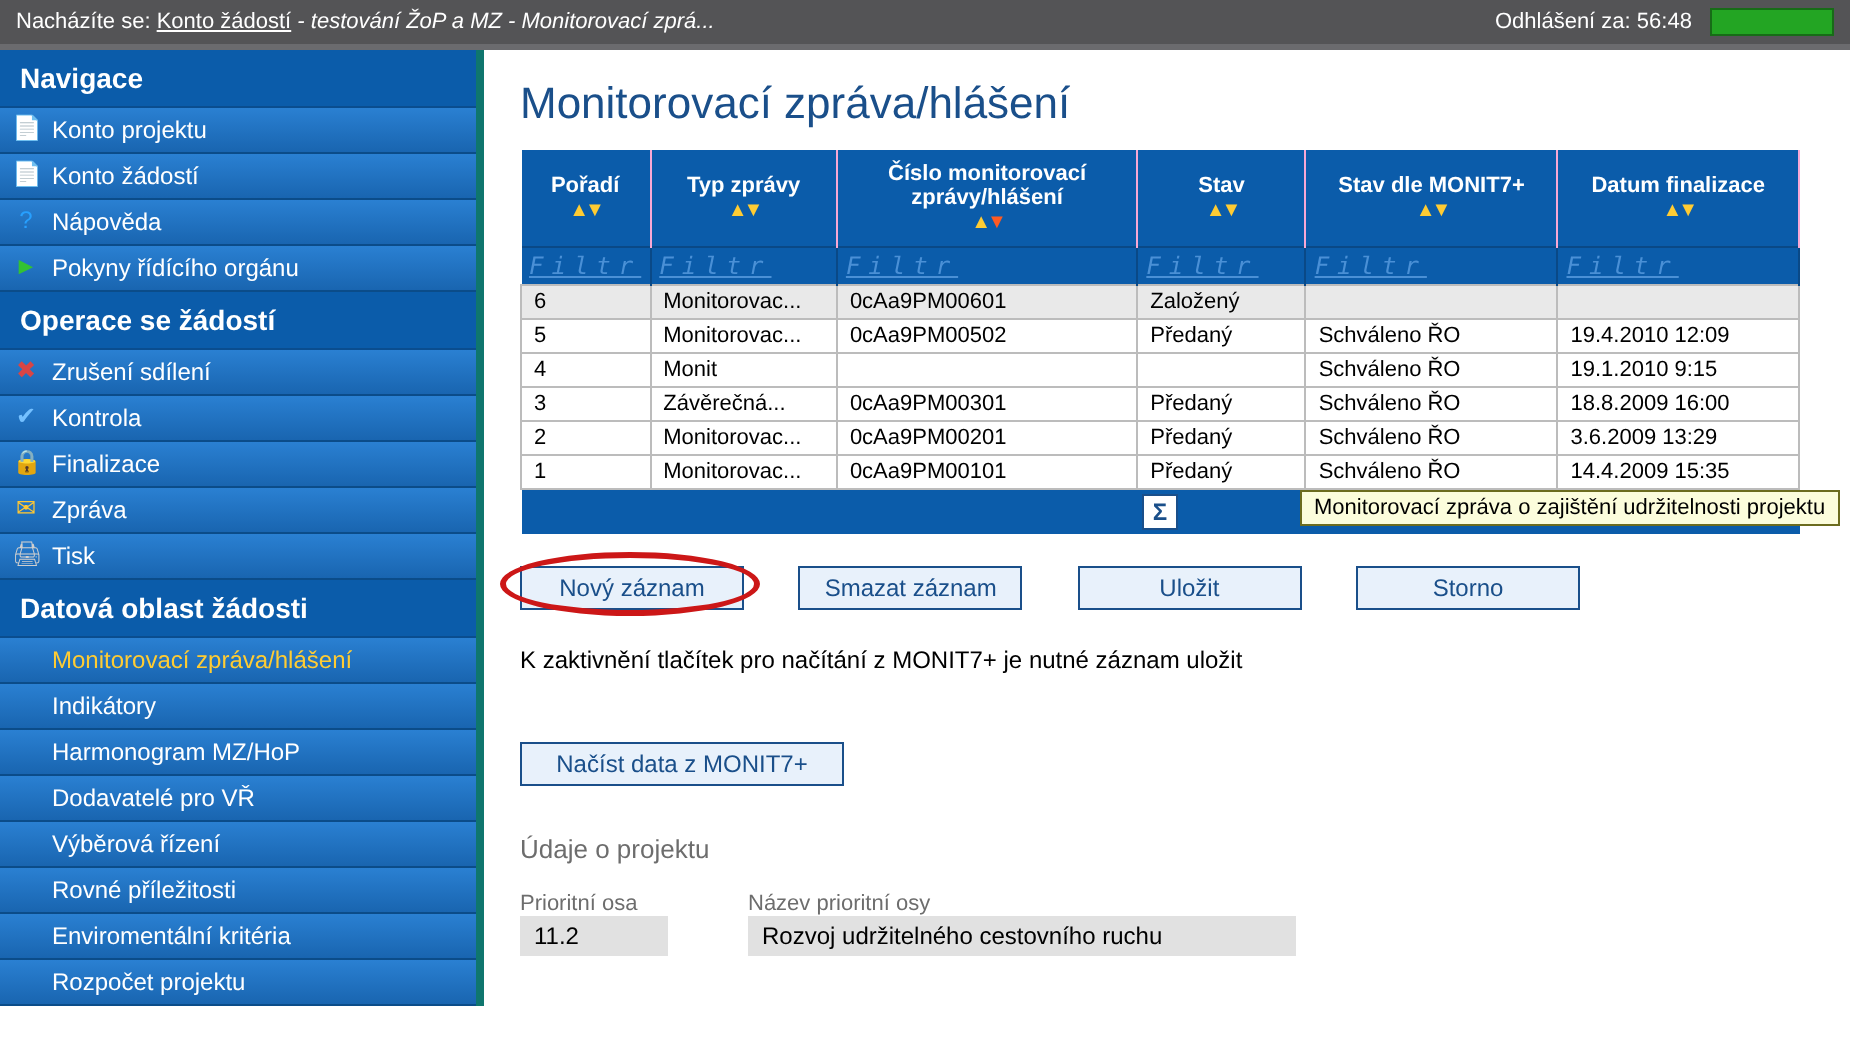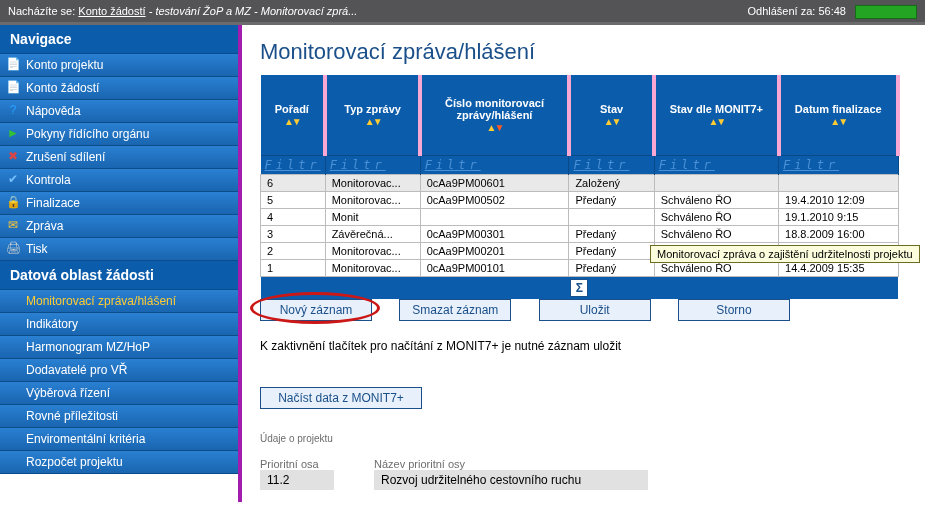--- a/index.html
+++ b/index.html
@@ -35,21 +35,21 @@
     vertical-align: middle;
     border: 1px solid #176c17;
   }
 
   .main { display: flex; }
 
   
   .sidebar {
     width: 238px;
     flex: 0 0 238px;
-    border-right: 4px solid #a21caf;
+    border-right: 4px solid #0f766e;
     background: #fff;
   }
   .side-header {
     background: #0b5caa;
     color: #fff;
     font-weight: bold;
     font-size: 14px;
     padding: 6px 10px;
     border-bottom: 1px solid #0a4d8f;
   }
@@ -90,23 +90,23 @@
   
   table.data {
     border-collapse: collapse;
     width: 640px;
     font-size: 11px;
   }
   table.data thead th {
     background: #0b5caa;
     color: #fff;
     font-weight: bold;
-    padding: 22px 4px;
+    padding: 6px 4px;
     text-align: center;
-    border-right: 4px solid #f9a8d4;
+    border-right: 1px solid #f9a8d4;
   }
   .sort {
     color: #ffcc33;
     font-size: 10px;
     letter-spacing: -2px;
   }
   .sort-red { color: #ff5a22; }
 
   tr.filter td {
     background: #0b5caa;
@@ -152,21 +152,21 @@
     top: 220px;
     background: #fcfddc;
     border: 1px solid #6c6c1f;
     padding: 2px 6px;
     font-size: 11px;
     z-index: 10;
     color: #000;
   }
 
   
-  .btn-row { }
+  .btn-row { margin-top: 16px; }
   .btn {
     display: inline-block;
     width: 110px;
     text-align: center;
     padding: 3px 0;
     border: 1px solid #1a4f8a;
     background: #e8f1fb;
     color: #1a4f8a;
     font-size: 12px;
     margin-right: 24px;
@@ -175,21 +175,21 @@
   .btn.wide { width: 160px; margin-top: 30px; }
   .highlight-ellipse {
     position: absolute;
     border: 3px solid #cc1717;
     border-radius: 50%;
     pointer-events: none;
   }
 
   .subtext { margin: 18px 0 4px; color: #000; font-size: 12px; }
 
-  .section-title { font-size: 10px; color: #6d6d6d; margin-top: 24px; }
+  .section-title { font-size: 13px; color: #6d6d6d; margin-top: 24px; }
 
   .field-row { display: flex; margin-top: 14px; }
   .field-col { margin-right: 40px; }
   .field-label { font-size: 11px; color: #6d6d6d; }
   .field-value {
     background: #e1e1e1;
     padding: 2px 6px;
     font-size: 12px;
     color: #000;
     border: 1px solid #e1e1e1;
@@ -219,20 +219,21 @@
   <div class="sidebar">
 
     <div class="side-header">Navigace</div>
     <div id="items1">
         <div class="side-item"><span class="icon">📄</span><span>Konto projektu</span></div>
         <div class="side-item"><span class="icon">📄</span><span>Konto žádostí</span></div>
         <div class="side-item"><span class="icon" style="color: rgb(39, 160, 255);">?</span><span>Nápověda</span></div>
         <div class="side-item"><span class="icon" style="color: rgb(51, 194, 51);">►</span><span>Pokyny řídícího orgánu</span></div>
       </div>
 
+    <div class="side-header">Operace se žádostí</div>
     <div id="items2">
         <div class="side-item"><span class="icon" style="color: rgb(216, 69, 69);">✖</span><span>Zrušení sdílení</span></div>
         <div class="side-item"><span class="icon" style="color: rgb(116, 192, 255);">✔</span><span>Kontrola</span></div>
         <div class="side-item"><span class="icon" style="color: rgb(255, 176, 32);">🔒</span><span>Finalizace</span></div>
         <div class="side-item"><span class="icon" style="color: rgb(255, 199, 51);">✉</span><span>Zpráva</span></div>
         <div class="side-item"><span class="icon" style="color: rgb(207, 207, 207);">🖨</span><span>Tisk</span></div>
       </div>
 
     <div class="side-header">Datová oblast žádosti</div>
     <div id="items3">

